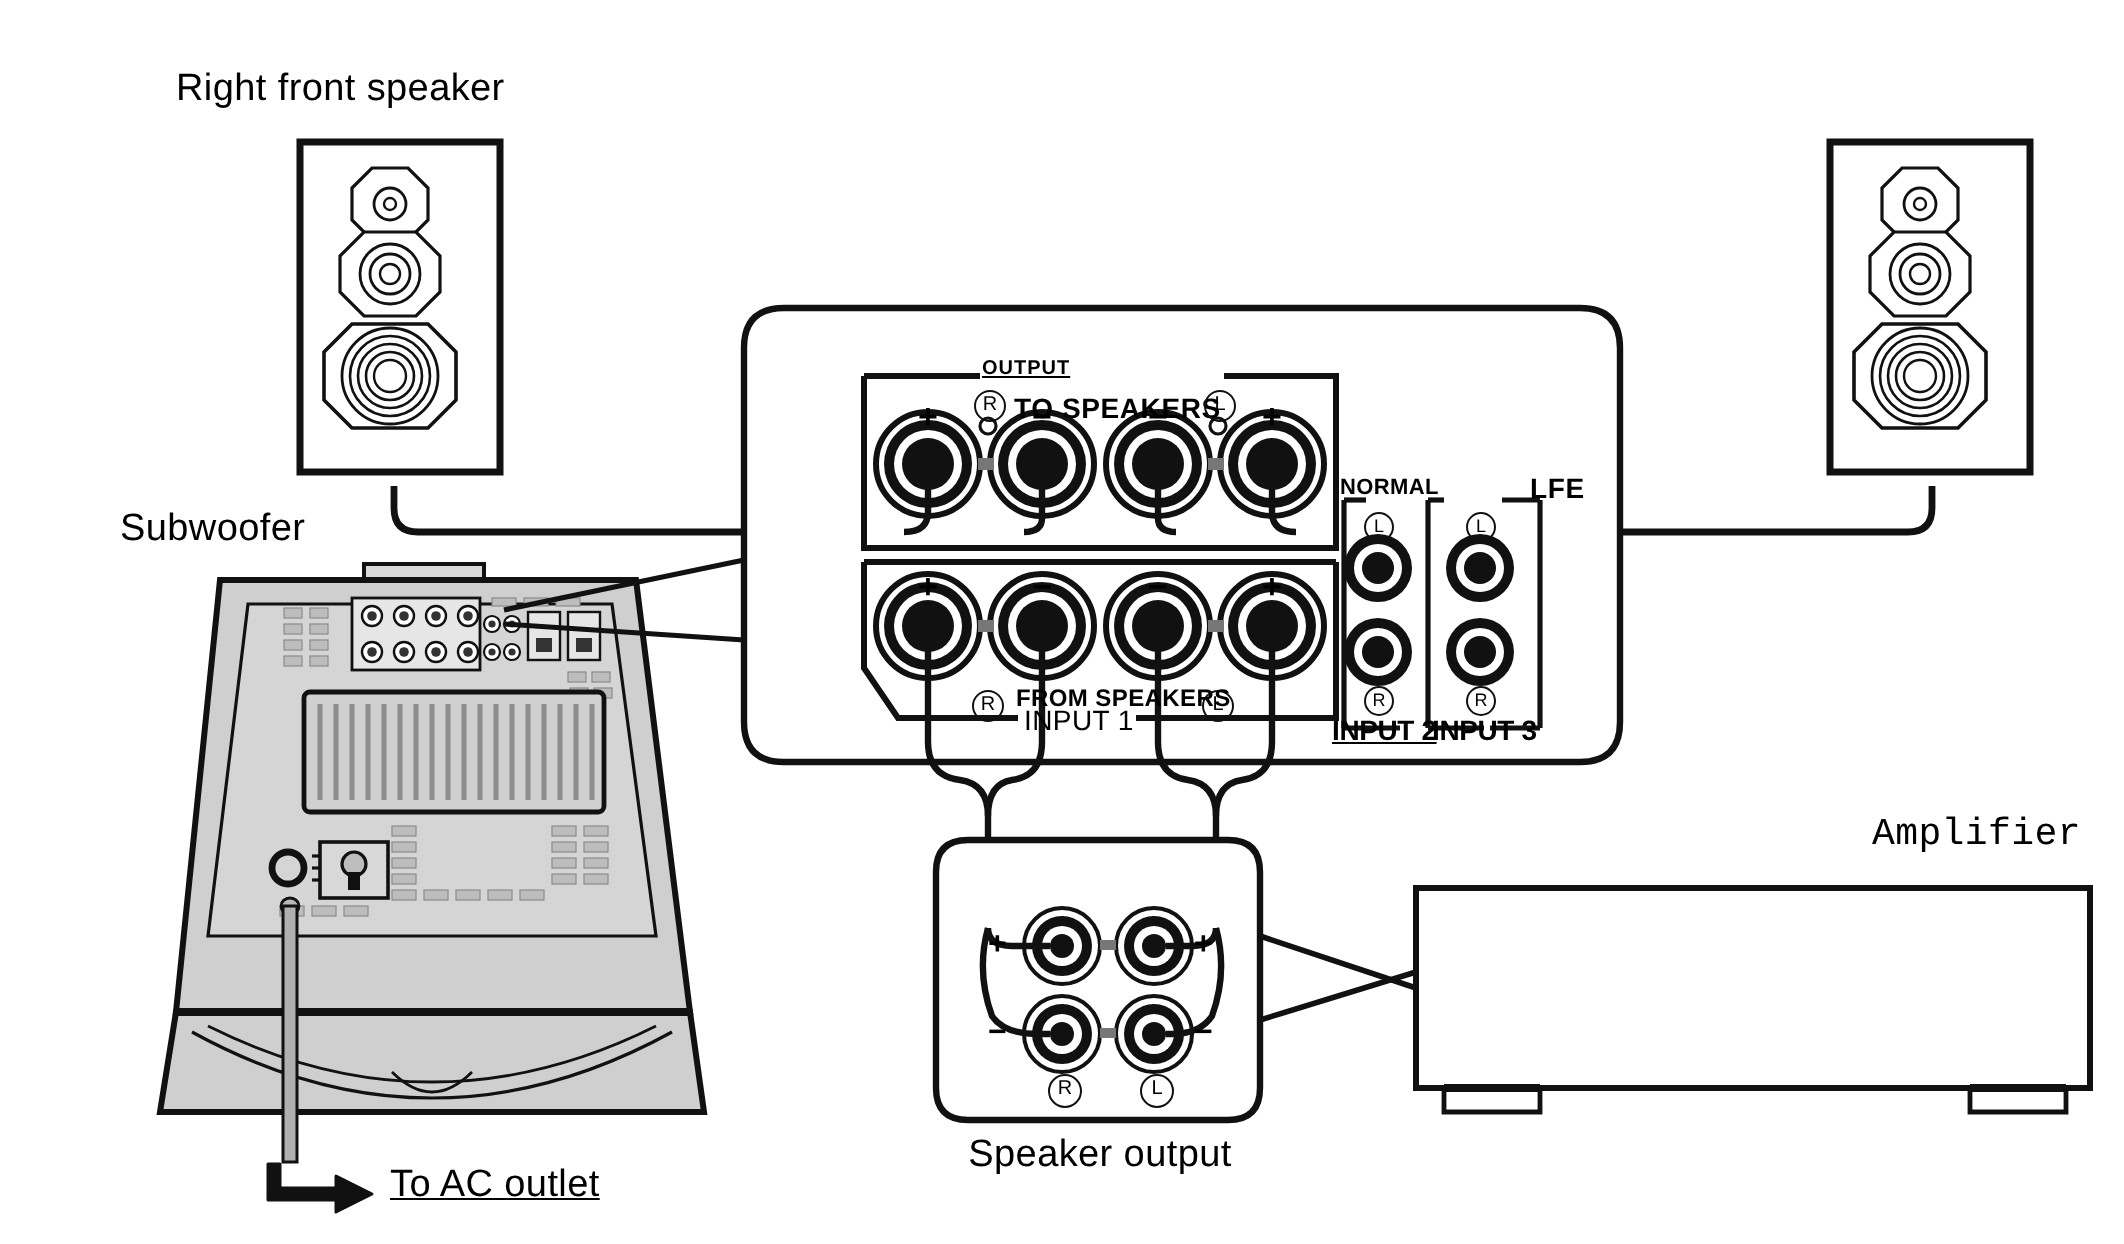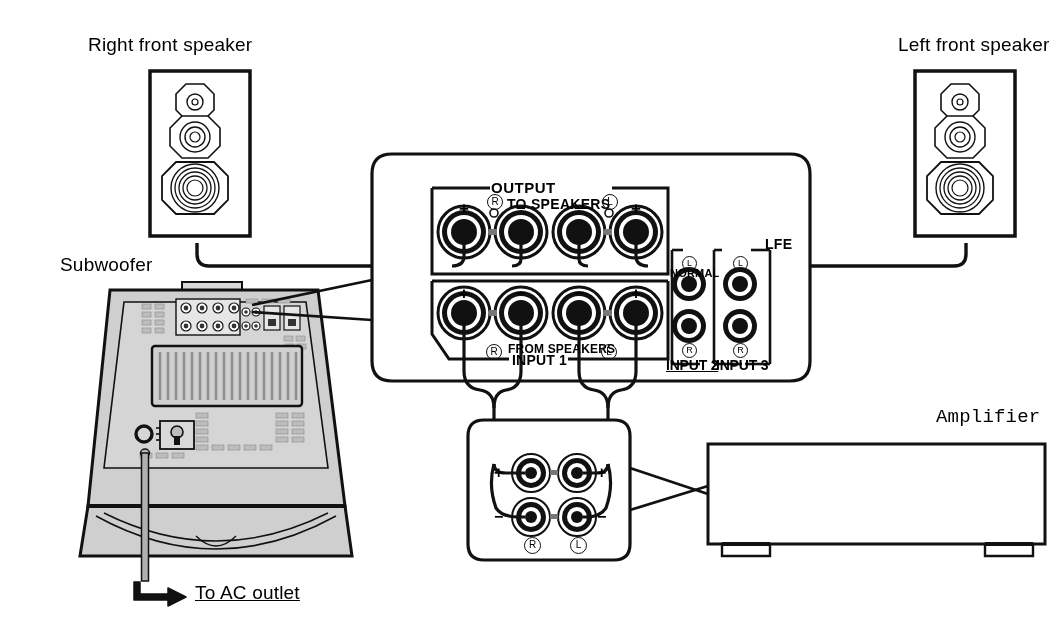--- a/index.html
+++ b/index.html
@@ -336,32 +336,32 @@
     </g>
 
     <g>
       <path d="M140 566 L140 578 L168 578 L168 572 L186 581 L168 590 L168 584 L134 584 L134 566 Z" fill="#111" stroke="#111" stroke-width="1.5" stroke-linejoin="round"></path>
     </g>
 
   </svg>
 
   <div class="lbl lbl-lg" style="left:88px;top:18px;">Right front speaker</div>
 
-  <div class="lbl lbl-lg" style="left:898px;top:18px;">Left front speaker</div>
 
   <div class="lbl lbl-lg" style="left:60px;top:238px;text-align:center;">Subwoofer</div>
 
   <div class="lbl lbl-lg" style="left:936px;top:391px;font-family:Liberation Mono, monospace;">Amplifier</div>
 
   <div class="lbl lbl-lg" style="left:195px;top:566px;text-decoration:underline;">To AC outlet</div>
 
   <div class="lbl lbl-lg center" style="left:470px;top:551px;width:160px;">
-  </div>
-
-  <div class="lbl" style="left:491px;top:163px;font-size:15px;font-weight:bold;letter-spacing:.5px;">OUTPUT</div>
+    <div>Speaker output</div>
+  </div>
+
+  <div class="lbl" style="left:491px;top:163px;font-size:10px;font-weight:bold;letter-spacing:.5px;text-decoration:underline;">OUTPUT</div>
   <div class="lbl" style="left:507px;top:180px;font-size:14px;font-weight:bold;letter-spacing:.3px;">TO SPEAKERS</div>
 
   <div class="lbl" style="left:487px;top:178px;font-size:13px;">
     <span style="display:inline-block;border:1.4px solid #111;border-radius:50%;width:14px;height:14px;line-height:13px;text-align:center;font-size:10px;">R</span>
   </div>
   <div class="lbl" style="left:602px;top:178px;font-size:13px;">
     <span style="display:inline-block;border:1.4px solid #111;border-radius:50%;width:14px;height:14px;line-height:13px;text-align:center;font-size:10px;">L</span>
   </div>
 
   <div class="lbl" style="left:459px;top:183px;font-size:17px;font-weight:bold;">+</div>
@@ -375,23 +375,23 @@
   <div class="lbl" style="left:631px;top:268px;font-size:17px;font-weight:bold;">+</div>
 
   <div class="lbl" style="left:486px;top:328px;font-size:13px;">
     <span style="display:inline-block;border:1.4px solid #111;border-radius:50%;width:14px;height:14px;line-height:13px;text-align:center;font-size:10px;">R</span>
   </div>
   <div class="lbl" style="left:601px;top:328px;font-size:13px;">
     <span style="display:inline-block;border:1.4px solid #111;border-radius:50%;width:14px;height:14px;line-height:13px;text-align:center;font-size:10px;">L</span>
   </div>
 
   <div class="lbl" style="left:508px;top:327px;font-size:12px;font-weight:bold;letter-spacing:.2px;">FROM SPEAKERS</div>
-  <div class="lbl" style="left:512px;top:336px;font-size:14px;font-weight:bold;letter-spacing:.2px;">INPUT 1</div>
-
-  <div class="lbl" style="left:670px;top:222px;font-size:11px;font-weight:bold;letter-spacing:.2px;margin-top:29px;">NORMAL</div>
+  <div class="lbl" style="left:512px;top:336px;font-size:14px;font-weight:normal;letter-spacing:.2px;">INPUT 1</div>
+
+  <div class="lbl" style="left:670px;top:222px;font-size:11px;font-weight:bold;letter-spacing:.2px;">NORMAL</div>
   <div class="lbl" style="left:725px;top:220px;font-size:14px;font-weight:bold;letter-spacing:.3px;margin-left:40px;">LFE</div>
 
   <div class="lbl" style="left:682px;top:240px;font-size:11px;">
     <span style="display:inline-block;border:1.3px solid #111;border-radius:50%;width:13px;height:13px;line-height:12px;text-align:center;font-size:9px;">L</span>
   </div>
   <div class="lbl" style="left:733px;top:240px;font-size:11px;">
     <span style="display:inline-block;border:1.3px solid #111;border-radius:50%;width:13px;height:13px;line-height:12px;text-align:center;font-size:9px;">L</span>
   </div>
   <div class="lbl" style="left:682px;top:327px;font-size:11px;">
     <span style="display:inline-block;border:1.3px solid #111;border-radius:50%;width:13px;height:13px;line-height:12px;text-align:center;font-size:9px;">R</span>

